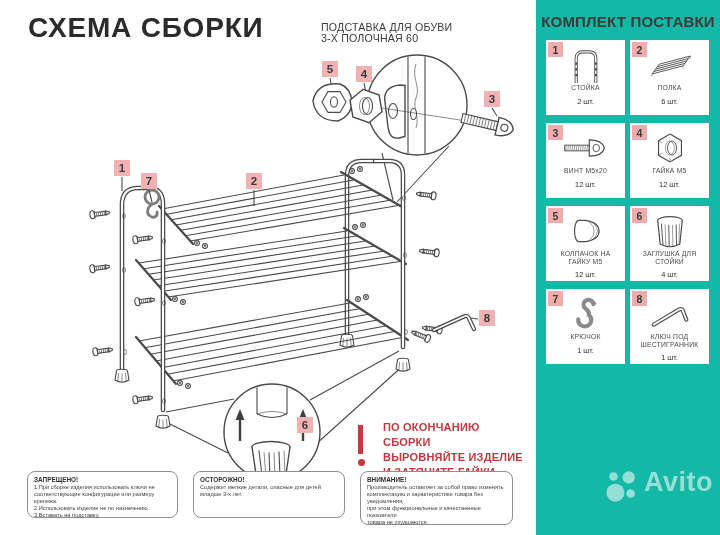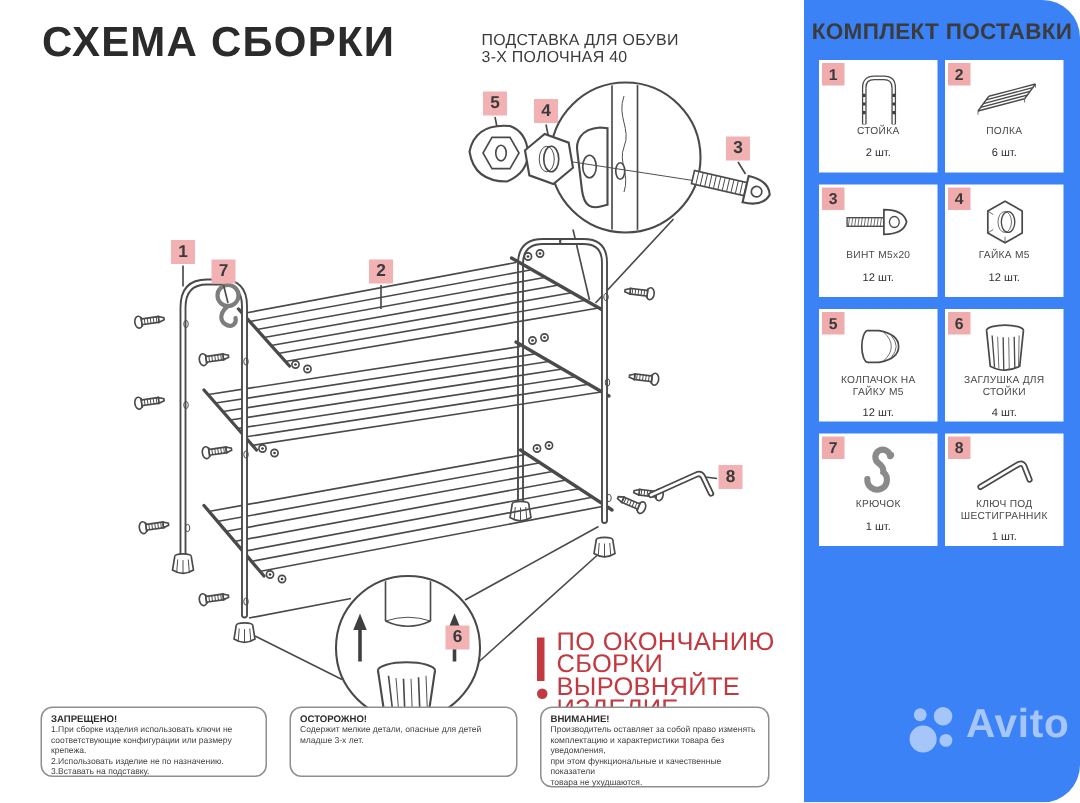--- a/index.html
+++ b/index.html
@@ -1,35 +1,35 @@
 <!DOCTYPE html>
 <html><head>
 <meta charset="utf-8">
 <style>
   html,body{margin:0;padding:0;}
   .page{position:relative;width:720px;height:535px;background:#ffffff;overflow:hidden;
-        font-family:"Liberation Sans", sans-serif;color:#333;border-radius:25px;}
+        font-family:"Liberation Sans", sans-serif;color:#333;}
   
   .h1{position:absolute;left:28px;top:12px;font-size:28px;font-weight:800;letter-spacing:.8px;color:#2b2b2b;}
   .sub{position:absolute;left:289px;top:22px;font-size:10.6px;line-height:10.8px;color:#3a3a3a;letter-spacing:.2px;margin-left:32px;}
   
   .dsvg{position:absolute;left:0;top:0;}
   .dbadge{position:absolute;width:16px;height:16px;background:#f2b2b4;color:#3a3a3a;
           font-size:11.5px;font-weight:700;display:flex;align-items:center;justify-content:center;}
   
   .note{position:absolute;left:358px;top:420px;width:170px;}
   .note .bar{position:absolute;left:0;top:5px;width:5px;height:29px;background:#c23a40;}
   .note .dot{position:absolute;left:0;top:39px;width:7px;height:7px;border-radius:50%;background:#c23a40;}
-  .note .ln{margin-left:13px;font-size:17px;line-height:15px;font-weight:400;color:#c23a40;letter-spacing:.2px;}
+  .note .ln{margin-left:25px;font-size:11px;line-height:15px;font-weight:700;color:#c23a40;letter-spacing:.2px;}
   
   .wbox{position:absolute;background:#fff;border:1px solid #8f8f8f;border-radius:8px;padding:4px 6px;box-sizing:border-box;}
   .wtitle{font-size:6.4px;font-weight:700;color:#2d2d2d;margin-bottom:1px;}
   .wbody{font-size:5.7px;line-height:7.1px;color:#3f3f3f;white-space:pre-line;}
   
-  .panel{position:absolute;left:536px;top:0;width:184px;height:535px;background:#3b82f6;}
+  .panel{position:absolute;left:536px;top:0;width:184px;height:535px;background:#14b8a6;}
   .ptitle{position:absolute;left:0;top:13px;width:184px;text-align:center;font-size:15px;
           font-weight:700;color:#3b3b3b;letter-spacing:.2px;}
   .cards{position:absolute;left:10px;top:40px;width:164px;display:grid;
          grid-template-columns:79px 79px;grid-auto-rows:75px;column-gap:5px;row-gap:8px;}
   .card{position:relative;background:#fff;display:flex;flex-direction:column;align-items:center;}
   .cbadge{position:absolute;top:2px;left:2px;width:15px;height:15px;background:#f0abad;color:#3a3a3a;
           font-size:10.5px;font-weight:700;display:flex;align-items:center;justify-content:center;}
   .picon{margin-top:7px;width:56px;height:36px;flex:0 0 auto;}
   .pname{font-size:6.8px;line-height:7.6px;color:#4a4a4a;text-align:center;letter-spacing:.2px;margin-top:1px;padding:0 3px;}
   .pqty{font-size:7.4px;font-weight:400;color:#2f2f2f;margin-top:5px;margin-bottom:4px;}
@@ -48,21 +48,21 @@
   .dk{fill:#3f3f3f;}
 </style>
 </head>
 <body>
 
 <div class="page">
 
   <div class="h1">СХЕМА СБОРКИ</div>
   <div class="sub">
     <div>ПОДСТАВКА ДЛЯ ОБУВИ</div>
-    <div>3-Х ПОЛОЧНАЯ 40</div>
+    <div>3-Х ПОЛОЧНАЯ 60</div>
   </div>
 
   <svg class="dsvg" width="536" height="535" viewBox="0 0 536 535">
     <defs>
       <g id="scr">
         <ellipse class="fw" cx="1.5" cy="0" rx="2.6" ry="4"></ellipse>
         <path class="s1" d="M3.5,-3.2 L3.5,3.2"></path>
         <rect class="fw" x="3.5" y="-1.9" width="11.5" height="3.8"></rect>
         <path class="thin" d="M5.5,-1.9 V1.9 M7.5,-1.9 V1.9 M9.5,-1.9 V1.9 M11.5,-1.9 V1.9 M13.5,-1.9 V1.9"></path>
         <path class="fw" d="M15,-1.9 L18.5,-0.7 L18.5,0.7 L15,1.9 Z"></path>

